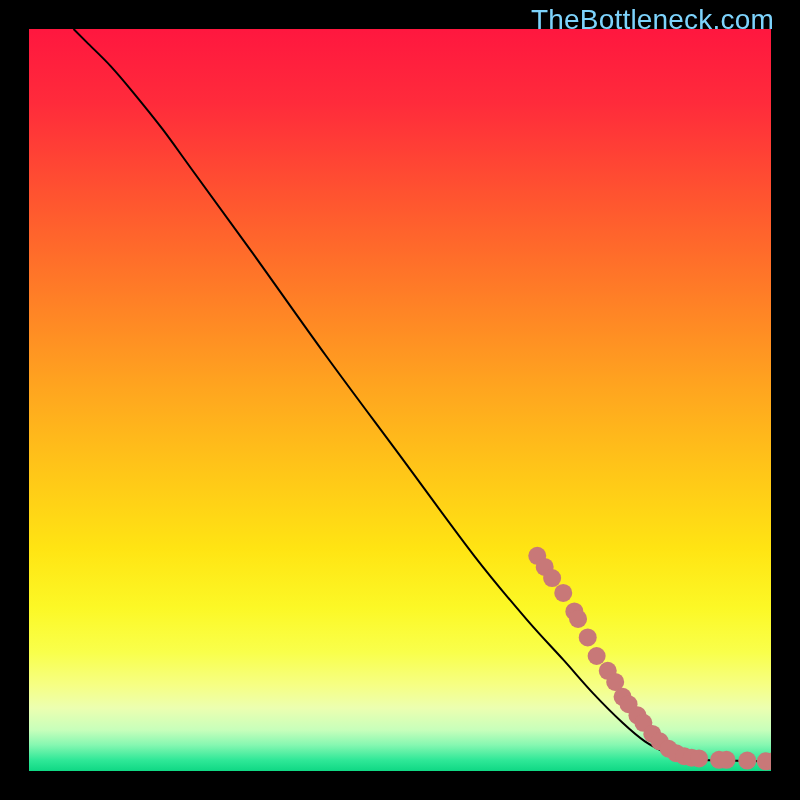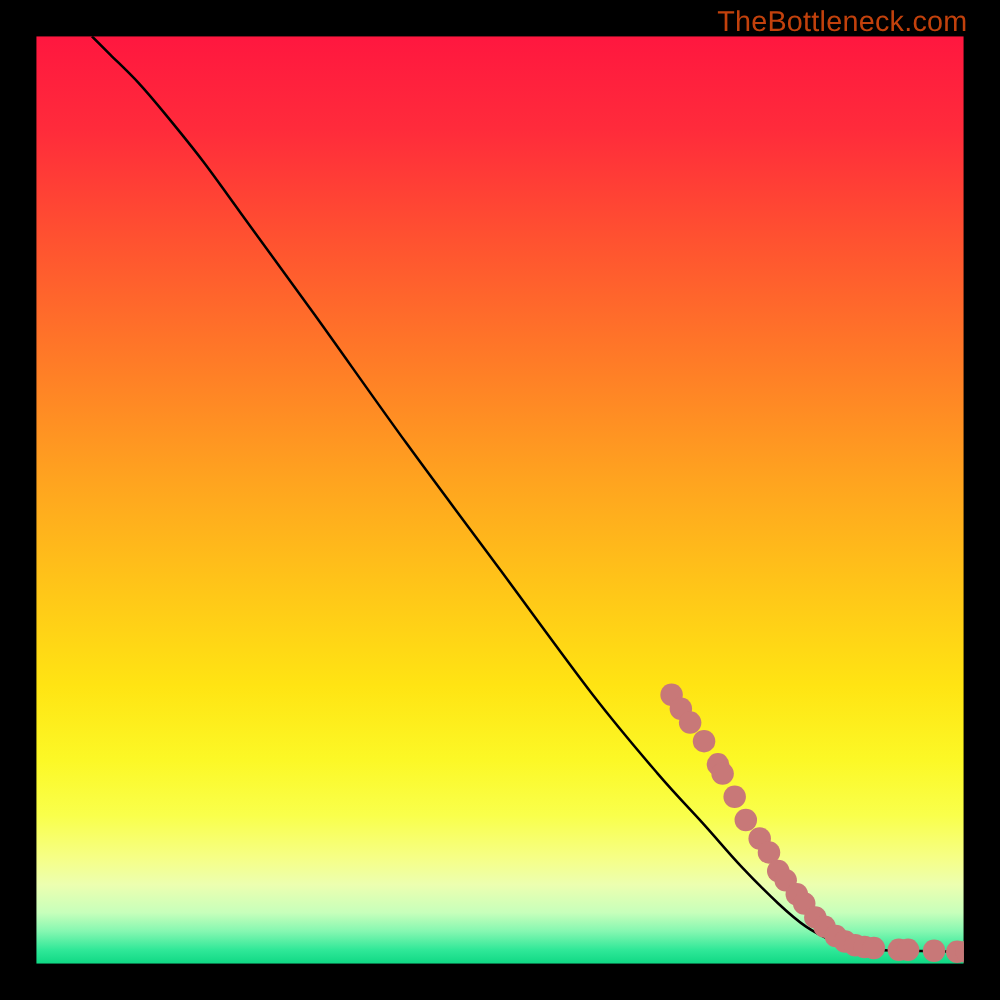--- a/index.html
+++ b/index.html
@@ -14,22 +14,22 @@
   .frame {
     position: relative;
     width: 800px;
     height: 800px;
     background: #000;
   }
   .watermark {
     position: absolute;
     top: 4px;
     right: 26px;
-    color: #c2410c;
-    font-size: 23px;
+    color: #7dd3fc;
+    font-size: 28px;
     font-weight: 500;
     letter-spacing: 0.2px;
     z-index: 5;
   }
   .plot {
     position: absolute;
     left: 29px;
     top: 29px;
     width: 742px;
     height: 742px;

